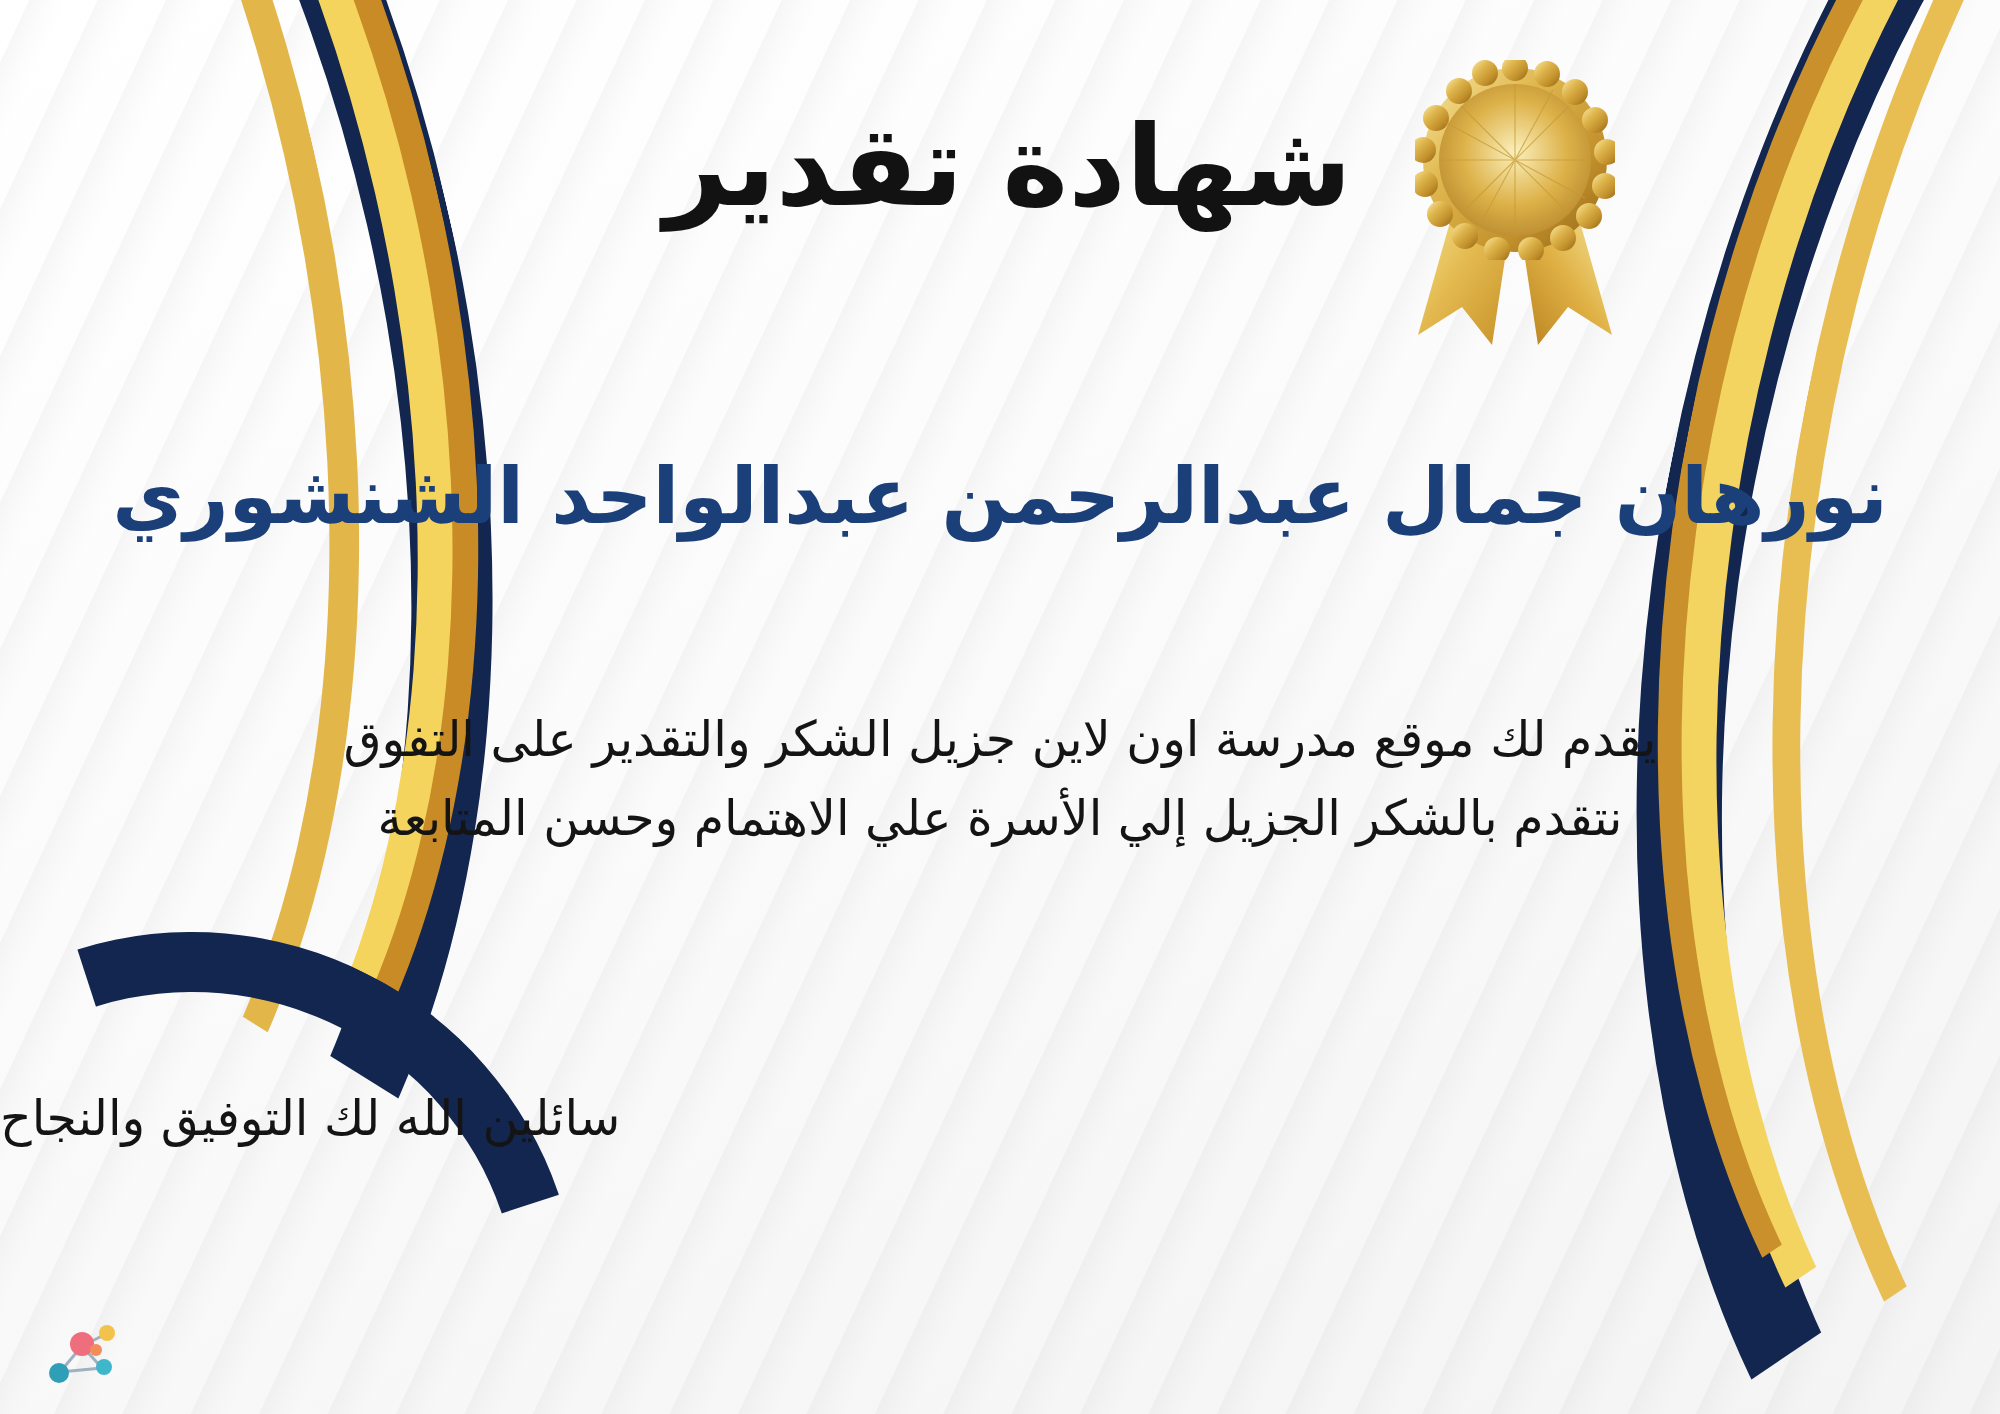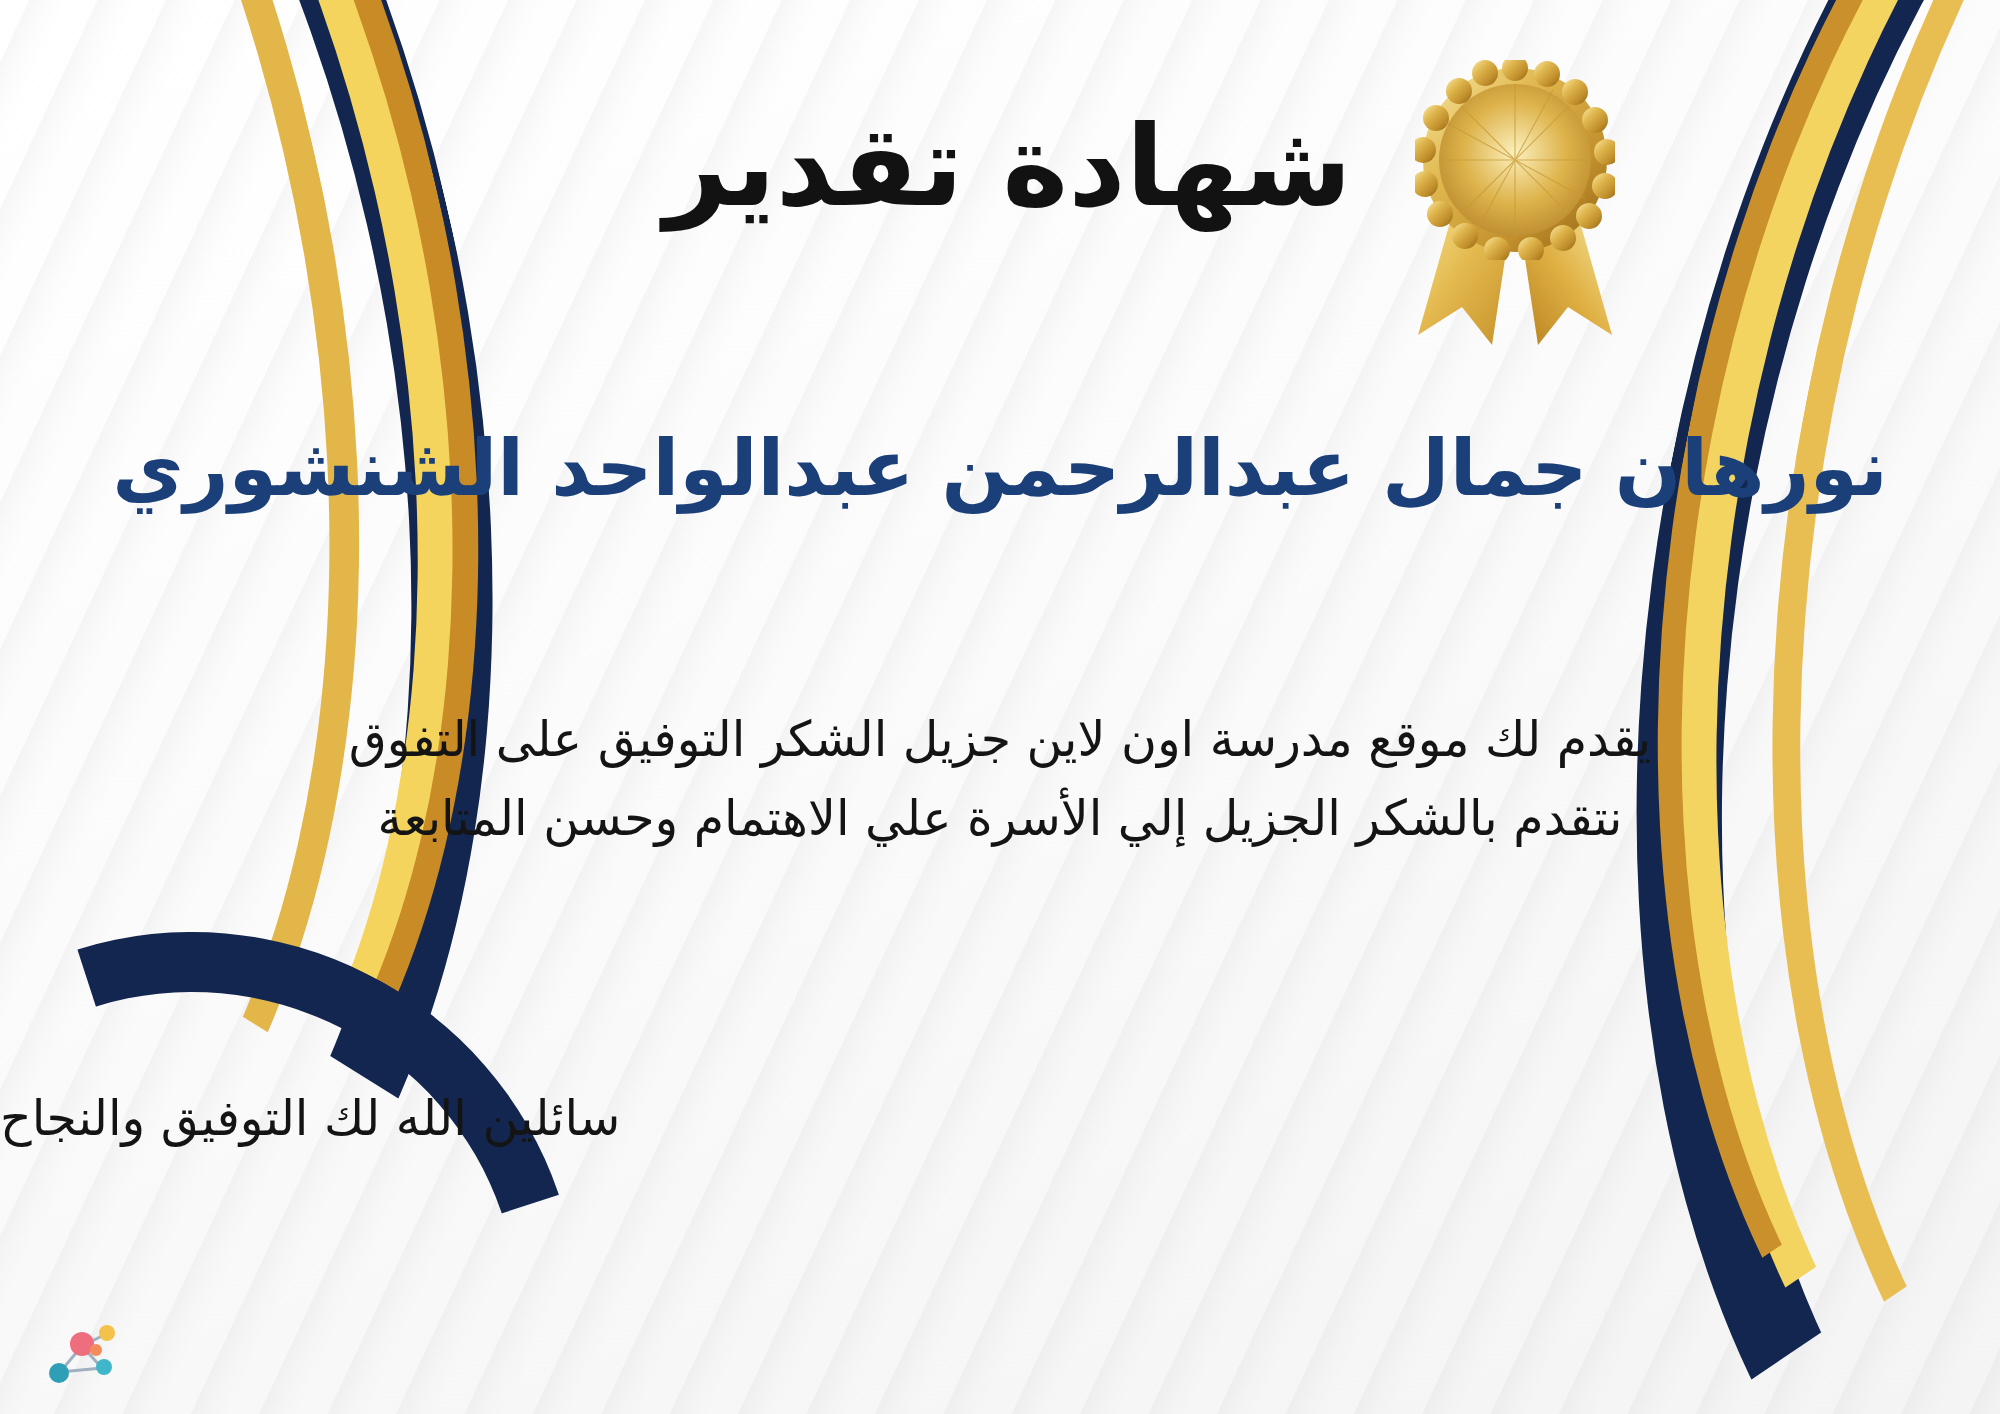--- a/index.html
+++ b/index.html
@@ -65,21 +65,21 @@
   .seal-outer{position:absolute;left:15px;top:15px;width:200px;height:200px;}
 
   
   .title{
     position:absolute;top:105px;left:0;right:0;text-align:center;
     font-size:112px;font-weight:700;color:#121212;letter-spacing:0px;
     line-height:1.1;
     padding-left:16px;
   }
   .name{
-    position:absolute;top:424px;left:0;right:0;text-align:center;
+    position:absolute;top:452px;left:0;right:0;text-align:center;
     font-size:78px;font-weight:700;color:#1b4079;white-space:nowrap;
     line-height:1.15;
   }
   .body{
     position:absolute;top:700px;left:150px;right:150px;text-align:center;
     font-size:49px;font-weight:400;color:#141414;line-height:1.62;
   }
   .body .grade{color:#1b4079;font-weight:700;font-size:56px;padding:0 26px;}
   .closing{
     position:absolute;top:1090px;left:0;right:0;text-align:left;
@@ -183,21 +183,21 @@
           <line x1="100" y1="100" x2="30" y2="62"></line>
       </g>
     </svg>
   </div>
 
   <div class="title">شهادة تقدير</div>
 
   <div class="name">نورهان جمال عبدالرحمن عبدالواحد  الشنشوري</div>
 
   <div class="body">
-    <div>يقدم لك موقع مدرسة اون لاين جزيل الشكر  التوفيق على التفوق</div>
+    <div>يقدم لك موقع مدرسة اون لاين جزيل الشكر  والتقدير على التفوق</div>
     <div>نتقدم  بالشكر الجزيل إلي الأسرة علي الاهتمام وحسن المتابعة</div>
   </div>
 
   <div class="closing">سائلين الله لك التوفيق  والنجاح</div>
 
   <div class="brand">
     <svg class="brand-mark" viewBox="0 0 86 86">
       <g stroke="#9fb0c0" stroke-width="3" fill="none">
         <line x1="22" y1="62" x2="44" y2="36"></line>
         <line x1="44" y1="36" x2="68" y2="24"></line>

